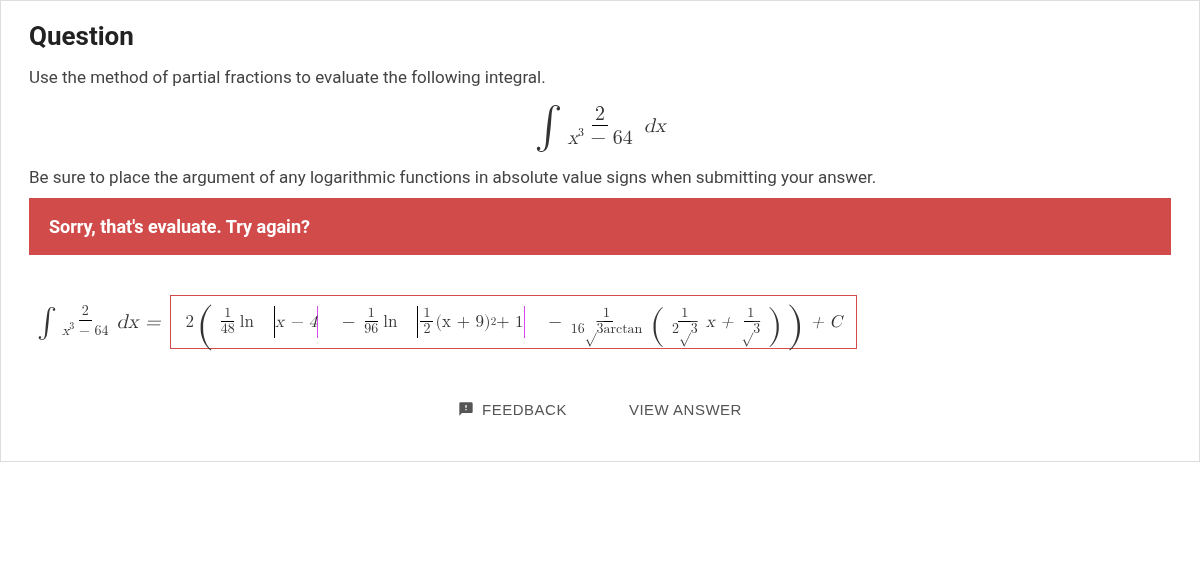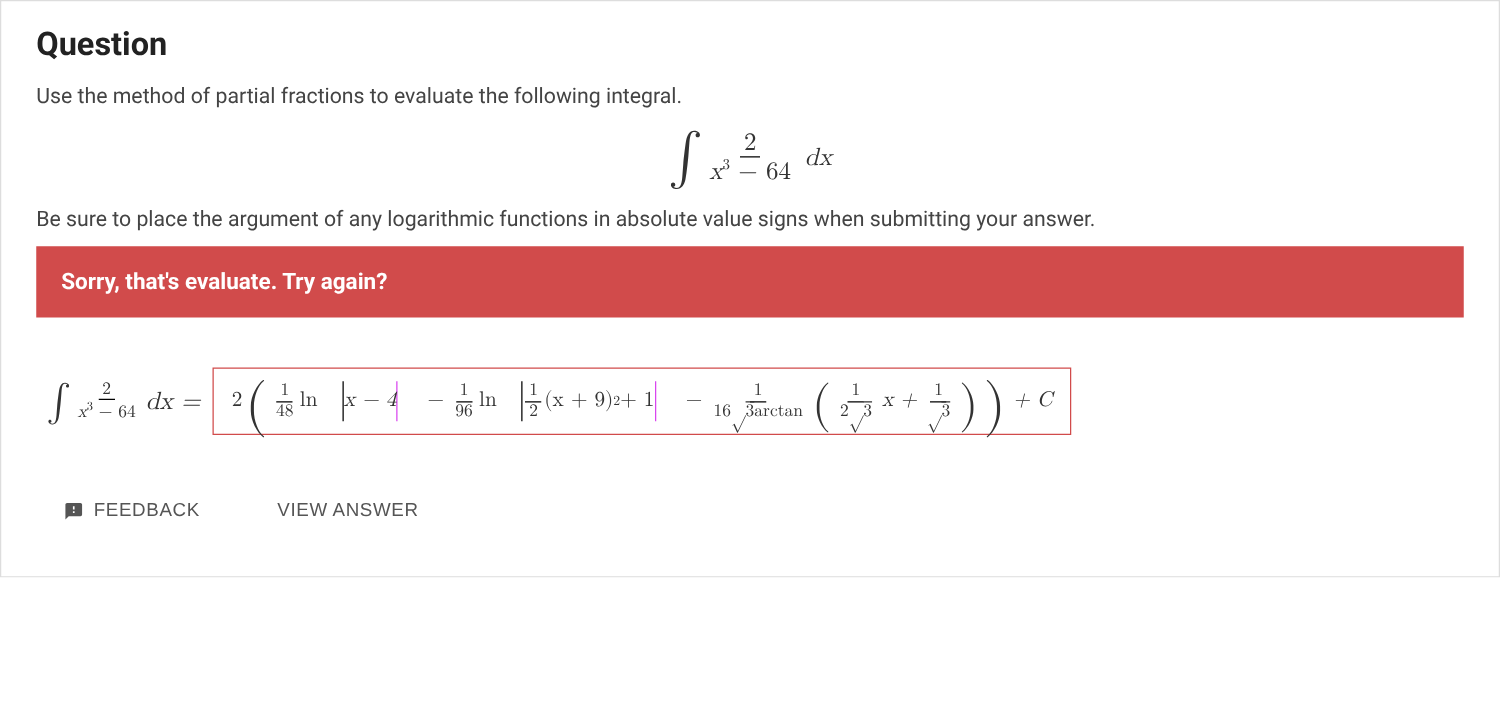--- a/index.html
+++ b/index.html
@@ -57,21 +57,21 @@
   .answer-box {
     border: 1px solid #d14b4b;
     padding: 10px 14px;
     display: inline-flex;
     align-items: center;
     min-height: 52px;
     background: #fff;
   }
   .button-row {
     display: flex;
-    justify-content: flex-start;
+    justify-content: center;
     gap: 18px;
     align-items: center;
   }
   .btn {
     padding: 12px 22px;
     font-size: 15px;
     font-weight: 500;
     letter-spacing: 0.5px;
     cursor: pointer;
     border: none;

